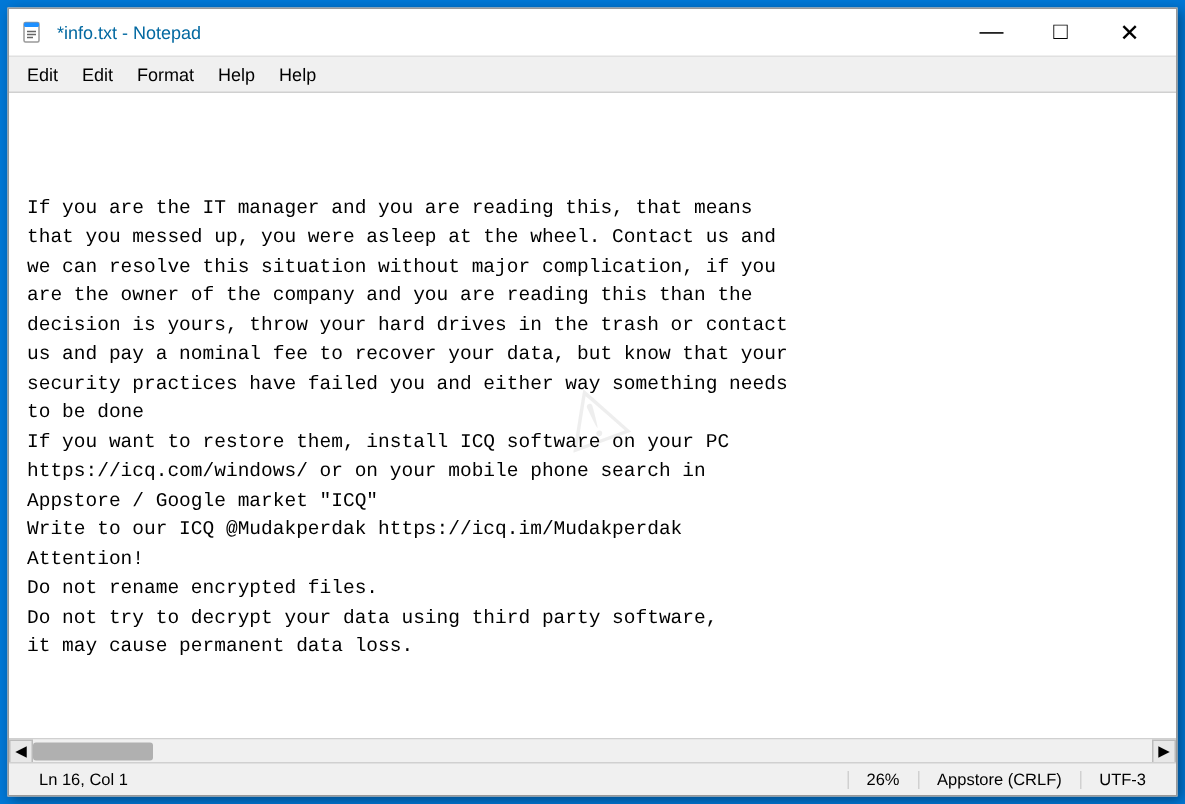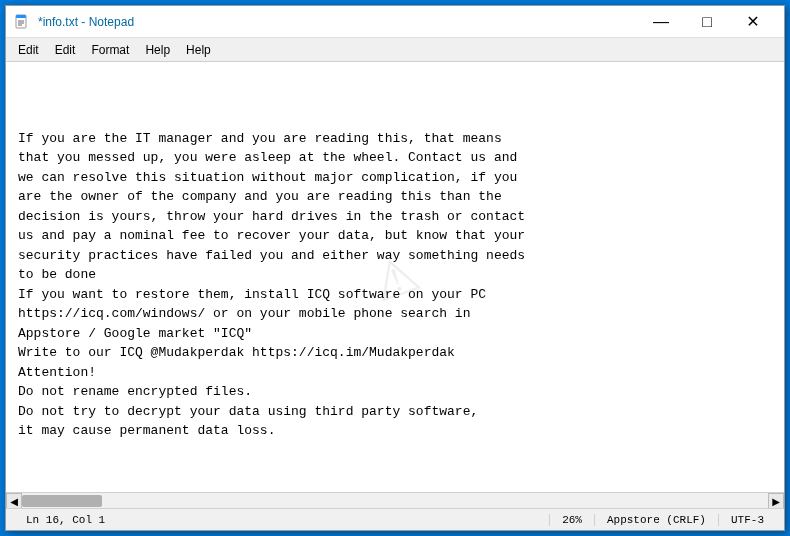--- a/index.html
+++ b/index.html
@@ -177,21 +177,20 @@
     }
 
     .status-bar {
       height: 22px;
       background: #f0f0f0;
       border-top: 1px solid #d0d0d0;
       display: flex;
       align-items: center;
       padding: 0 8px;
       flex-shrink: 0;
-      font-family: Liberation Mono, monospace;
     }
 
     .status-item {
       font-size: 11px;
       color: #000;
       padding: 0 12px;
       border-right: 1px solid #d0d0d0;
     }
 
     .status-item:first-child {

